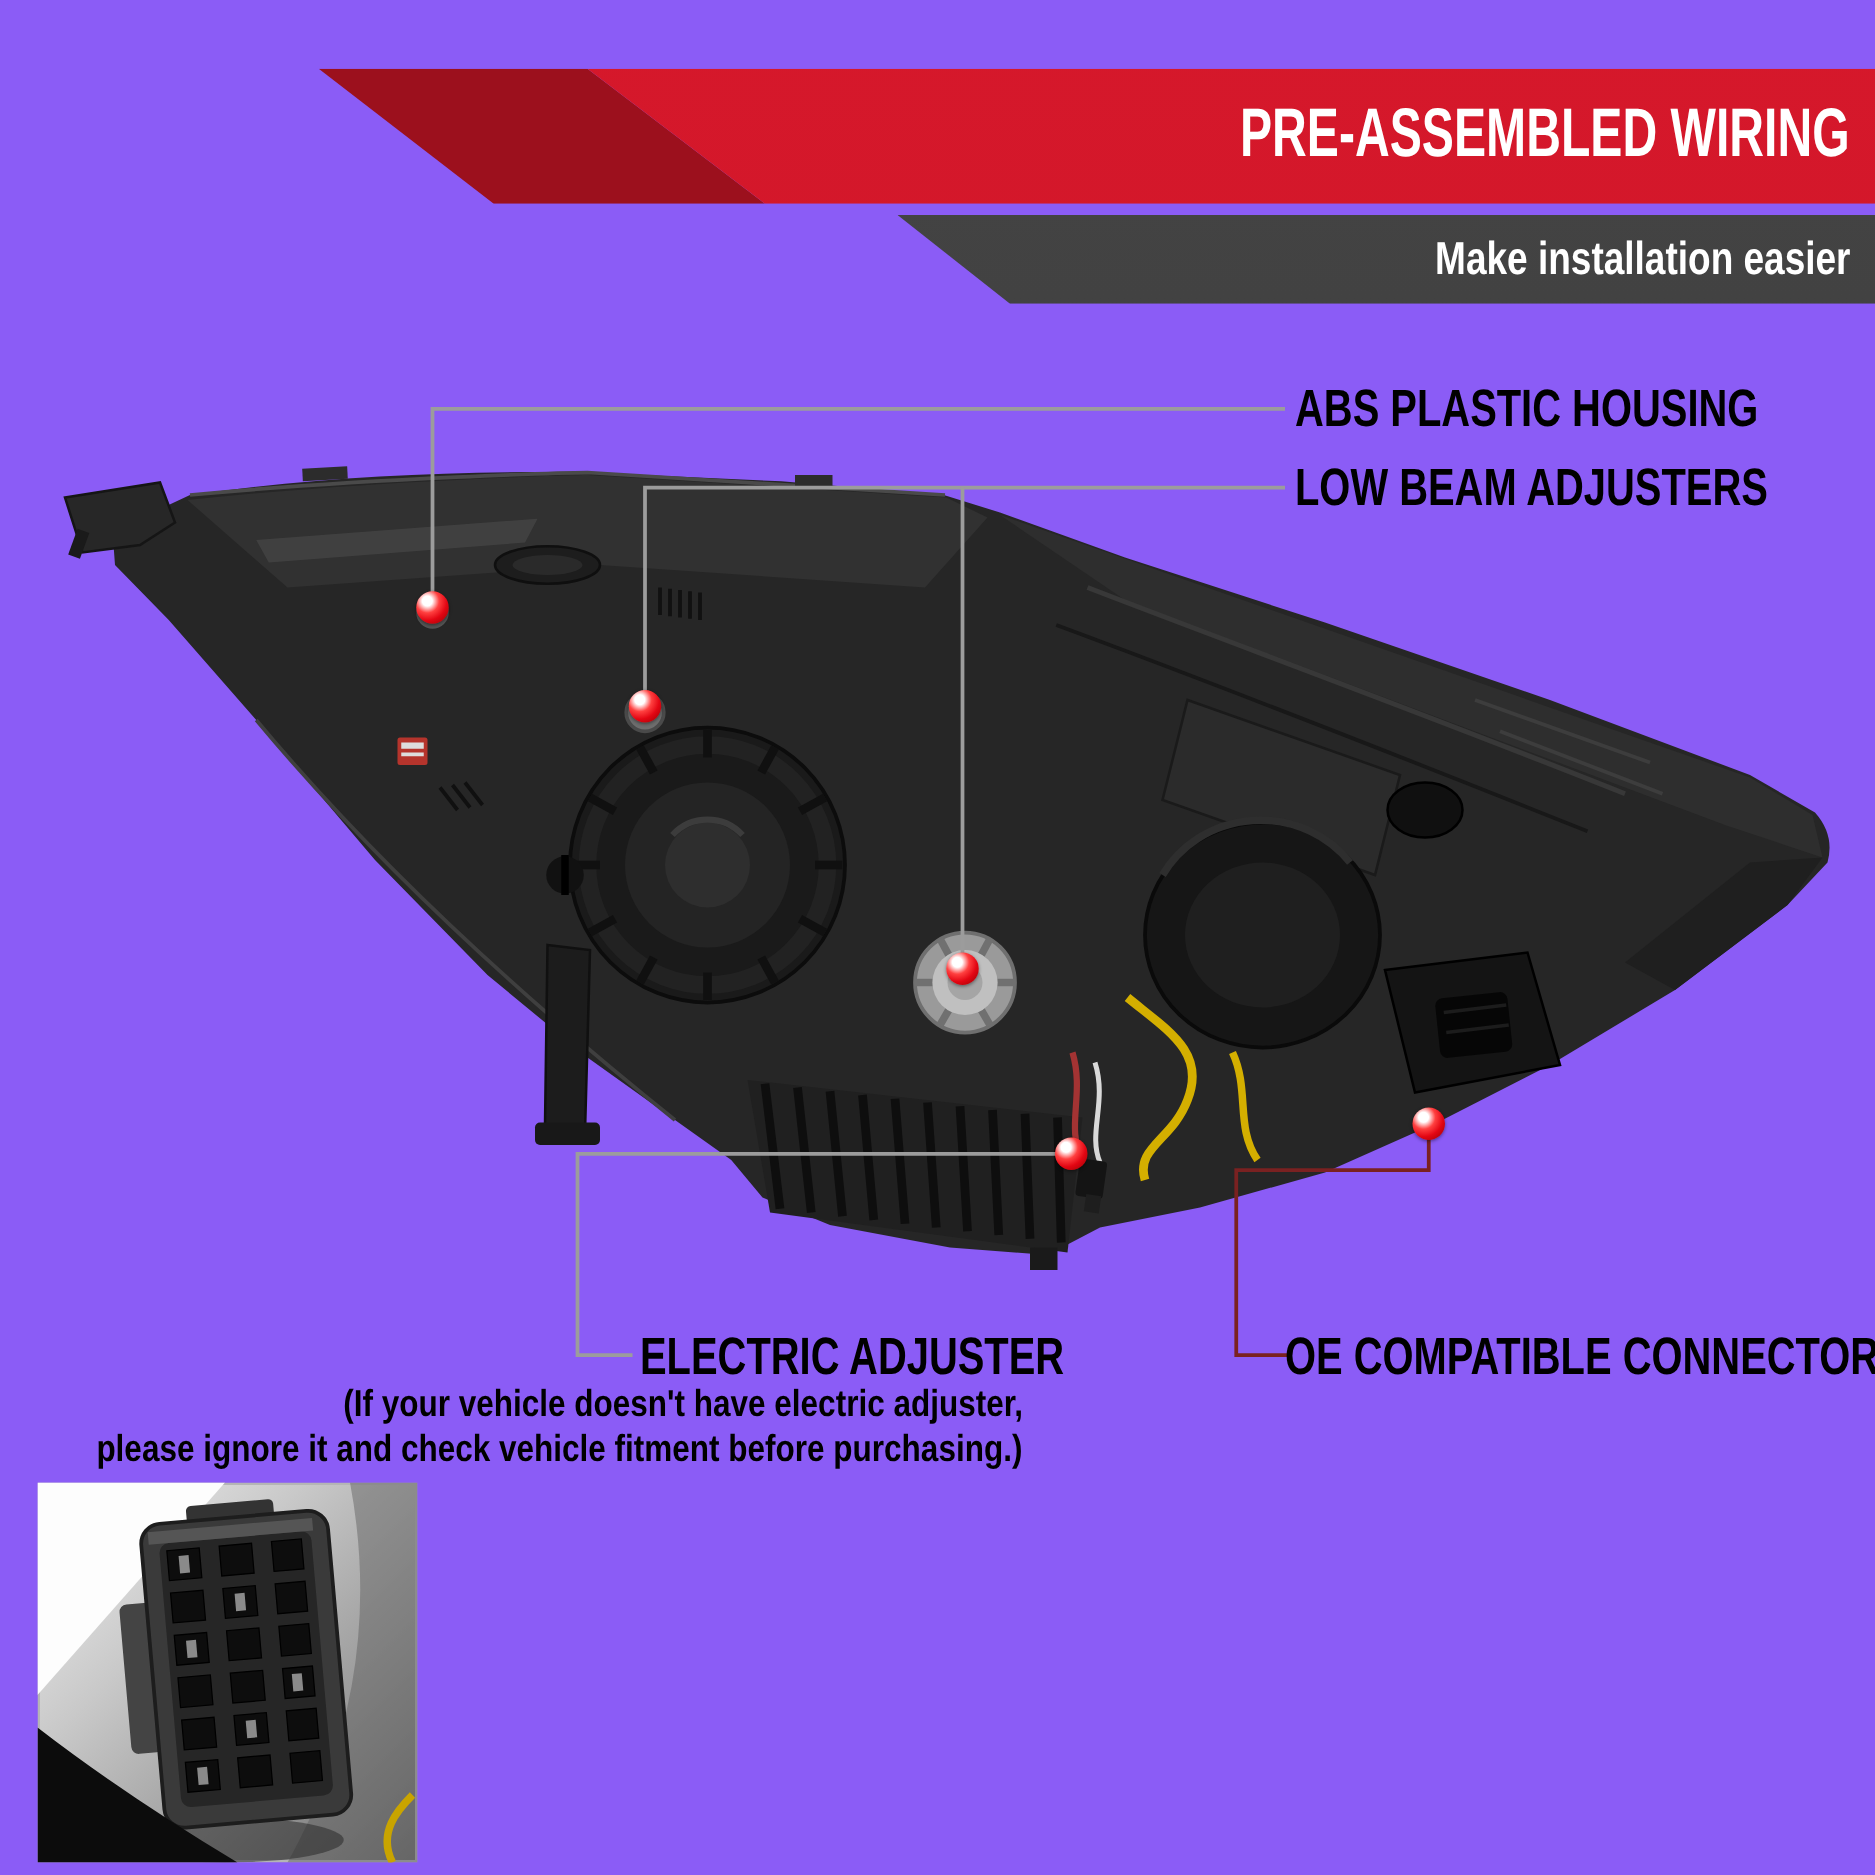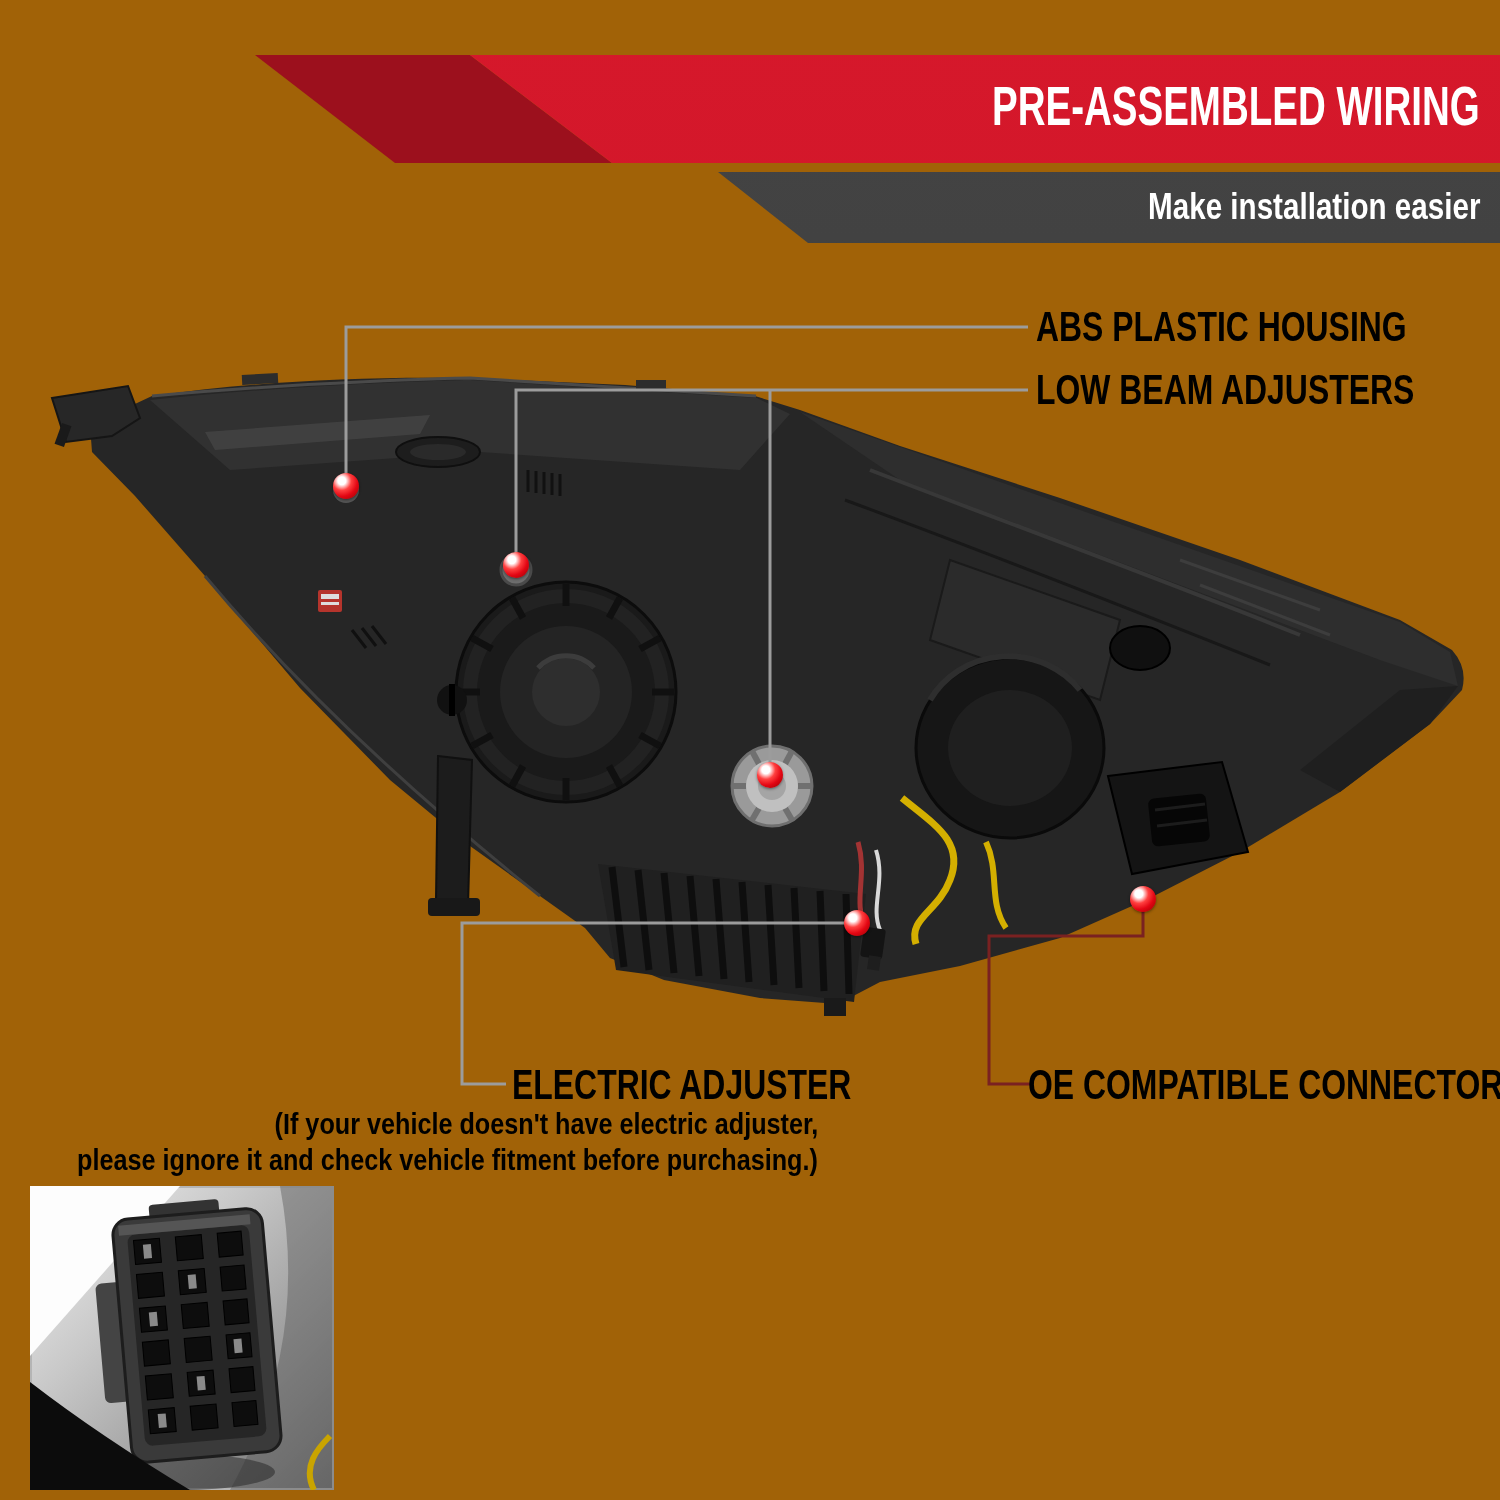--- a/index.html
+++ b/index.html
@@ -1,17 +1,17 @@
 <!DOCTYPE html>
 <html style="--banner-red: #d6182b; --banner-dark-red: #9c101d; --banner-gray: #323232; --leader-gray: #9c9c9c; --leader-maroon: #7a2121; --marker-red: #e30613;"><head>
 <meta charset="utf-8">
 <style>
   html,body{margin:0;padding:0;background:#fff;}
   .canvas{
-    position:relative;width:1500px;height:1500px;background:#a16207;overflow:hidden;
+    position:relative;width:1500px;height:1500px;background:#8b5cf6;overflow:hidden;
     font-family:"Liberation Sans","DejaVu Sans",sans-serif;
   }
   .layer{position:absolute;inset:0;}
   
   .band{position:absolute;inset:0;}
   .band.red-dark{background:var(--banner-dark-red,#9c101d);
     clip-path:polygon(255px 55px,470px 55px,612px 163px,395px 163px);}
   .band.red{background:linear-gradient(180deg,var(--banner-red,#d6182b),#c21224);
     clip-path:polygon(470px 55px,1500px 55px,1500px 163px,612px 163px);}
   .band.gray{background:linear-gradient(180deg,#454545,var(--banner-gray,#323232));

